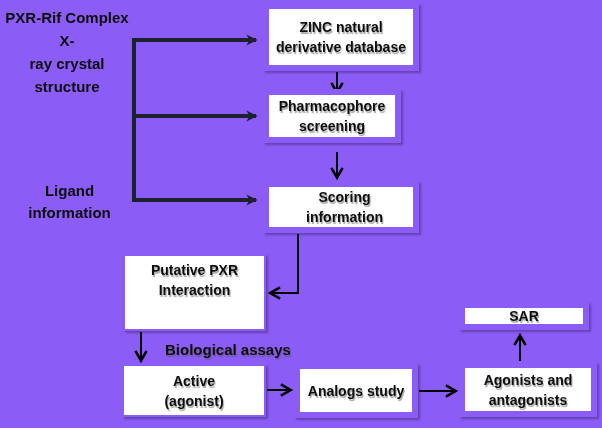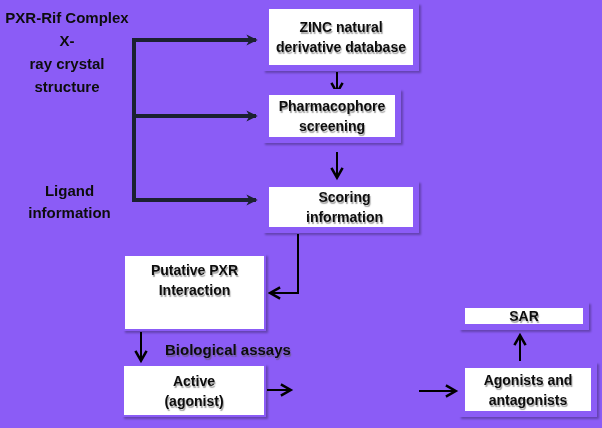--- a/index.html
+++ b/index.html
@@ -75,17 +75,18 @@
   <div class="node" style="left:263px;top:3px;width:156px;height:68px;">ZINC natural
 derivative database</div>
   <div class="node" style="left:263px;top:89px;width:138px;height:54px;">Pharmacophore
 screening</div>
   <div class="node" style="left:263px;top:181px;width:156px;height:52px;padding-left:7px;">Scoring
 information</div>
   <div class="node" style="left:123px;top:254px;width:143px;height:77px;align-items:flex-start;padding-top:4px;border-width:2.5px;">Putative PXR
 Interaction</div>
   <div class="node" style="left:122px;top:364px;width:144px;height:53px;border-width:2.5px;">Active
 (agonist)</div>
+  <div class="node" style="left:294px;top:363px;width:124px;height:55px;">Analogs study</div>
   <div class="node" style="left:459px;top:362px;width:138px;height:55px;">Agonists and
 antagonists</div>
   <div class="node" style="left:459px;top:302px;width:130px;height:28px;">SAR</div>
 
 </div>
 
 </body></html>

